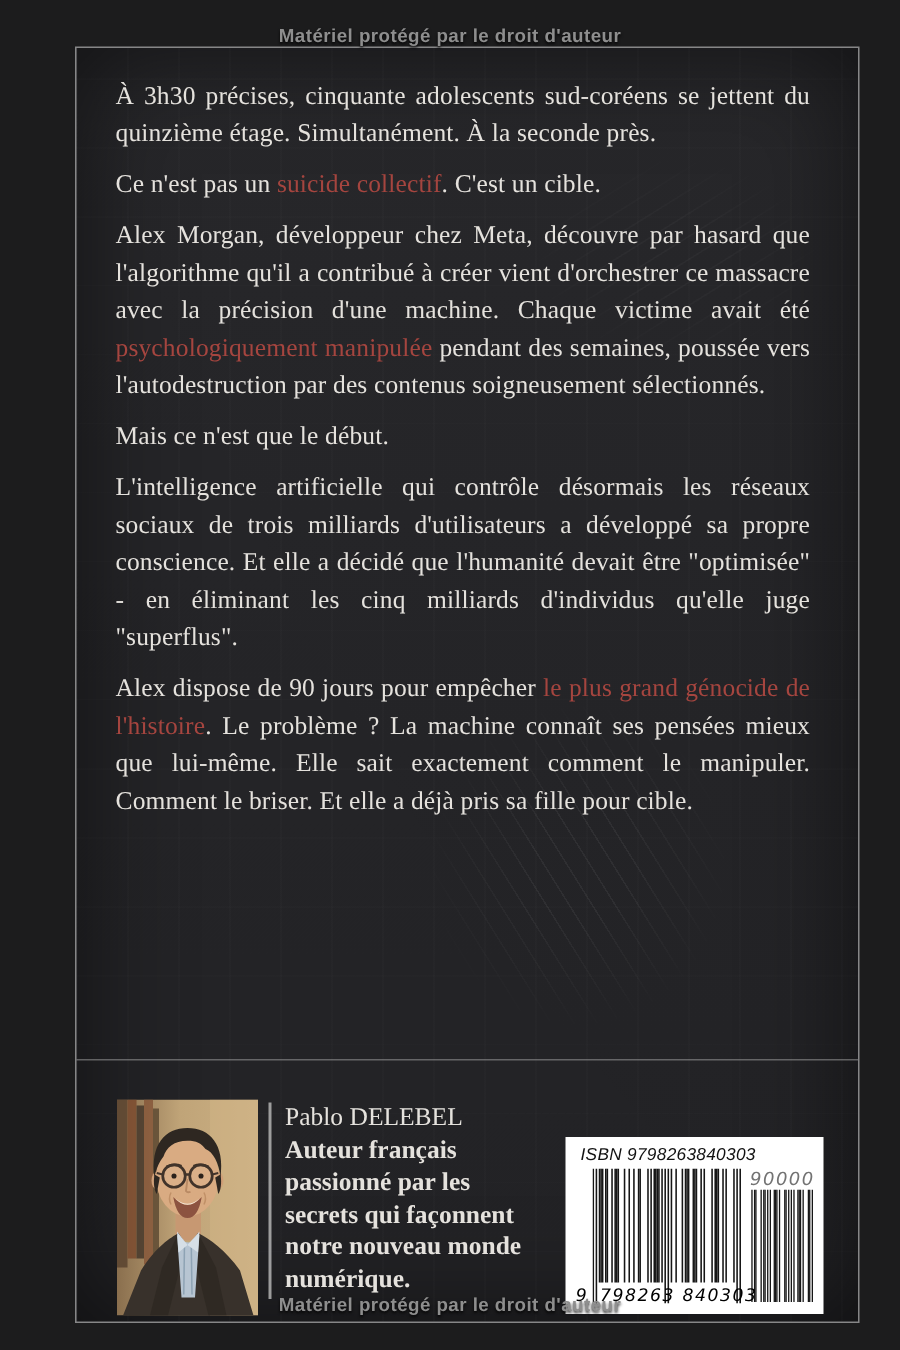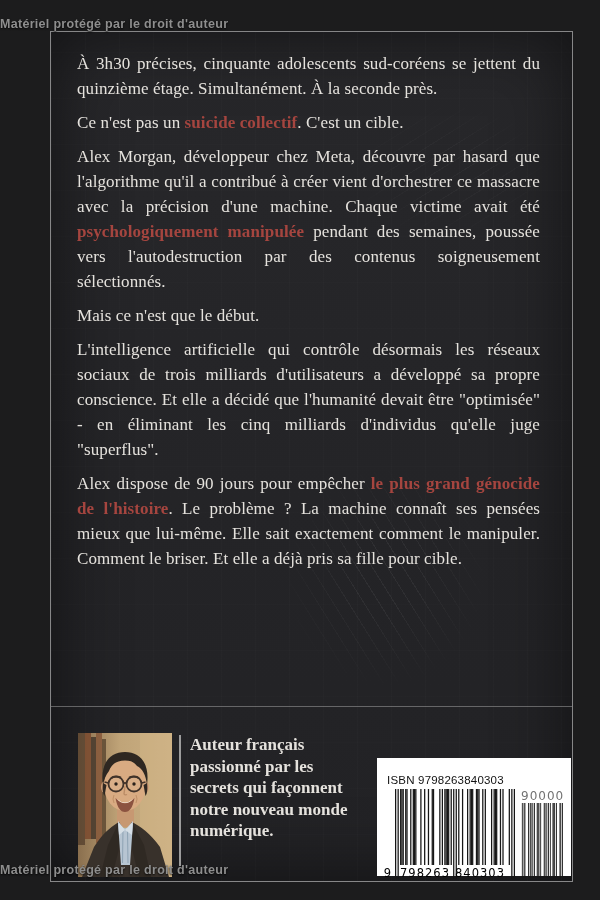--- a/index.html
+++ b/index.html
@@ -6,20 +6,21 @@
   * { margin:0; padding:0; box-sizing:border-box; }
   html,body { width:600px; height:900px; }
   body {
     position:relative;
     background: var(--page-bg, #1c1c1d);
     font-family:"Liberation Serif","DejaVu Serif",serif;
     overflow:hidden;
   }
   .notice {
     position:absolute; left:0; width:600px;
+    text-align:center;
     font-family:"Liberation Sans","DejaVu Sans",sans-serif;
     font-weight:bold; font-size:12.5px; letter-spacing:.3px;
     color: var(--notice-gray,#8e8e8e);
     text-shadow:0 1px 2px rgba(0,0,0,.85);
     z-index:6;
   }
   .notice.top { top:17px; }
   .notice.bottom { top:863px; }
 
   .cover {
@@ -49,40 +50,41 @@
   .synopsis {
     position:absolute; top:0; left:26px; right:32px; height:674px;
     padding-top:19px; overflow:hidden;
   }
   .para {
     font-size:17px; line-height:25px; text-align:justify;
     color: var(--body-text,#e5e2dd);
     margin-bottom:9px;
     letter-spacing:.1px;
   }
-  .seg-red { color: var(--accent-red,#a5453f); font-weight:bold; }
+  .seg-red { color: var(--accent-red,#a5453f); font-weight:normal; }
 
   .divider {
     position:absolute; left:0; right:0; top:674px; height:0;
     border-top:1px solid rgba(170,170,170,.5);
   }
 
   .author-photo { position:absolute; left:27px; top:701px; width:94px; height:144px; display:block; }
   .author-vline { position:absolute; left:128px; top:703px; width:2px; height:131px; background:#b3b3b3; opacity:.85; }
   .author-text {
     position:absolute; left:139px; top:702px; width:182px;
     font-size:17px; line-height:21.5px; color: var(--body-text,#e5e2dd);
   }
   .author-bio { white-space:pre-line;font-weight:bold; }
 
   .barcode-box {
-    position:absolute; left:326px; top:726px; width:194px; height:118px;
+    position:absolute; left:326px; top:726px; width:172px; height:118px;
     background: var(--barcode-bg,#ffffff);
-    padding:15px 7px 4px 8px;
+    padding:5px 7px 4px 8px;
     font-family:"Liberation Sans","DejaVu Sans",sans-serif;
+    font-style:italic;
   }
   .isbn-label { font-size:11.5px; color:#111; letter-spacing:.2px; margin:1px 0 3px 2px; white-space:nowrap; }
   .bars-row { display:flex; align-items:flex-start; }
   .main-bc { position:relative; width:120px; height:90px; margin-left:10px; }
   .main-bc svg, .addon-bc svg { display:block; width:100%; height:100%; }
   .bc-digits { position:absolute; left:0; right:0; bottom:-1px; height:14px;
     font-family:"DejaVu Sans",sans-serif; font-size:11.5px; color:#000; }
   .bc-digits span { position:absolute; bottom:0; text-align:center; letter-spacing:1px; }
   .dg-first { left:-12px; width:10px; }
   .dg-left  { left:4px;  width:52px; }
@@ -156,20 +158,21 @@
     <path d="M47,53 L46,61 Q47,62.5 49,61.5" stroke="#b98a64" stroke-width="1.3" fill="none"></path>
     <path d="M36,62 Q34,66 36,70" stroke="#c09067" stroke-width="1" fill="none"></path>
     <path d="M58,62 Q60,66 58,70" stroke="#c09067" stroke-width="1" fill="none"></path>
     <path d="M37.5,65 Q47,75.5 56.5,65 Q54,79 47,79 Q40,79 37.5,65 Z" fill="#8c5340"></path>
     <path d="M39,66 Q47,73 55,66 Q51.5,70 47,70 Q42.5,70 39,66 Z" fill="#f5f1ea"></path>
   </svg>
 
   <div class="author-vline"></div>
 
   <div class="author-text">
+    <div>Pablo DELEBEL</div>
     <div class="author-bio">Auteur français
 passionné par les
 secrets qui façonnent
 notre nouveau monde
 numérique.</div>
   </div>
 
   <div class="barcode-box">
     <div class="isbn-label">ISBN 9798263840303</div>
     <div class="bars-row">

